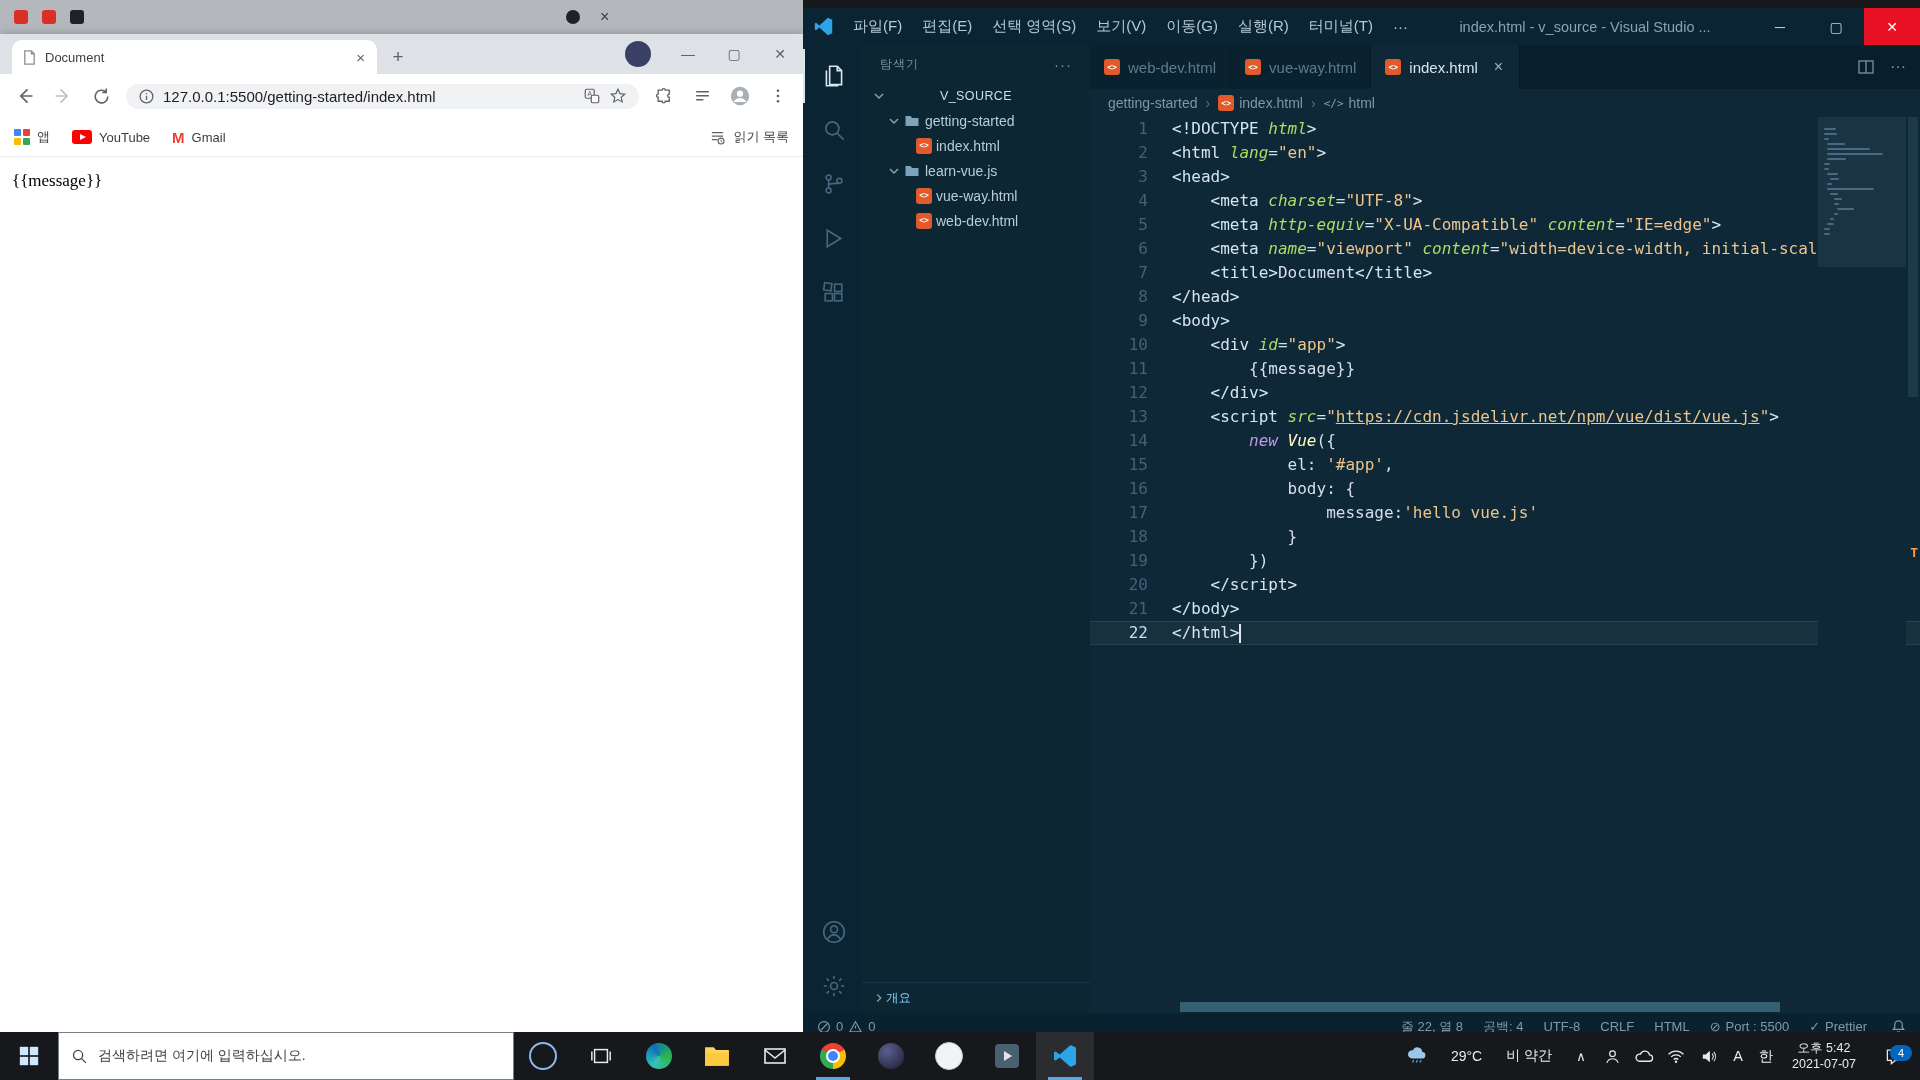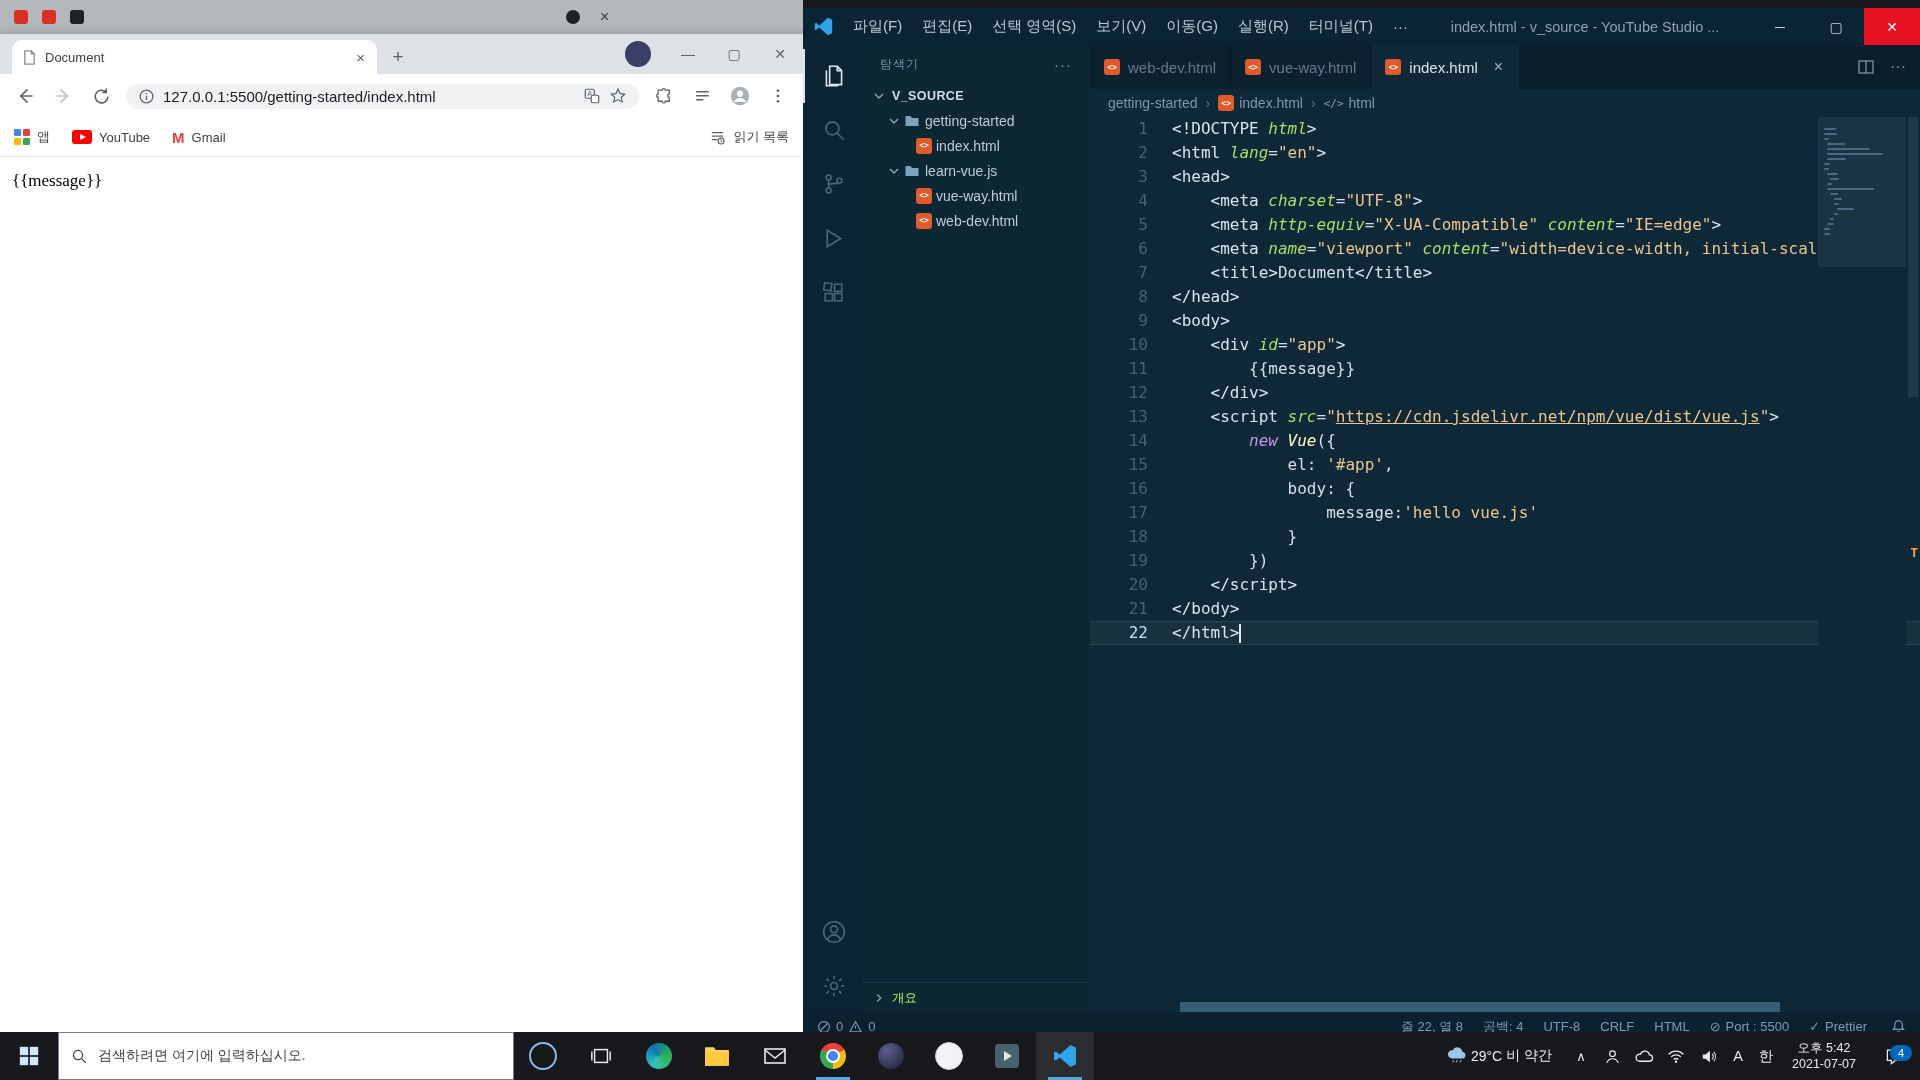--- a/index.html
+++ b/index.html
@@ -45,26 +45,26 @@
   .vs-main{flex:1;display:flex;min-height:0;}
   .activitybar{width:59px;background:#0b2433;display:flex;flex-direction:column;align-items:stretch;padding-top:4px;flex:none;}
   .act-icon{height:54px;display:flex;align-items:center;justify-content:center;color:#48677d;border-left:2px solid transparent;}
   .act-icon.active{color:#d8e6ef;border-left-color:#d8e6ef;}
   .act-spacer{flex:1;}
   .sidebar{width:228px;background:#0c2634;display:flex;flex-direction:column;flex:none;min-height:0;}
   .side-header{height:38px;display:flex;align-items:center;padding:0 18px;font-size:12px;letter-spacing:1px;color:#7d95a5;flex:none;}
   .side-actions{margin-left:auto;color:#7d95a5;font-size:15px;letter-spacing:1px;}
   .tree{flex:1;overflow:hidden;font-size:14px;}
   .tree-row{height:25px;display:flex;align-items:center;color:#b9ccd7;white-space:nowrap;}
-  .tree-row.root{font-weight:bold;font-size:12.5px;letter-spacing:.4px;color:#d2dfe8;}
+  .tree-row.root{font-weight:normal;font-size:12.5px;letter-spacing:.4px;color:#d2dfe8;gap:48px;}
   .tree-label{margin-left:4px;}
   .ticon{display:inline-flex;width:18px;justify-content:center;color:#8ca6b8;}
   .chev-spacer{display:inline-block;width:16px;}
   .fico{display:inline-flex;width:16px;height:16px;border-radius:3px;background:#e05a2b;color:#fff;font-size:8px;font-weight:bold;align-items:center;justify-content:center;font-family:"DejaVu Sans Mono",monospace;flex:none;}
-  .outline-row{height:30px;border-top:1px solid #173548;display:flex;align-items:center;gap:6px;padding:0 10px;font-size:12.5px;color:#bef264;flex:none;}
+  .outline-row{height:30px;border-top:1px solid #173548;display:flex;align-items:center;padding:0 10px;font-size:12.5px;color:#7dd3fc;flex:none;}
   .editor{flex:1;display:flex;flex-direction:column;min-width:0;}
   .tabbar{height:44px;background:#081e2b;display:flex;flex:none;}
   .ed-tab{display:flex;align-items:center;gap:8px;padding:0 14px;font-size:15px;color:#60798c;background:#0a2230;border-right:1px solid #071b27;}
   .ed-tab.active{background:#0e2837;color:#d7e4ee;}
   .ed-tab .tab-x{color:#9db2c0;font-size:16px;margin-left:6px;}
   .tab-actions{margin-left:auto;display:flex;align-items:center;gap:16px;padding:0 14px;color:#7d93a5;}
   .breadcrumb{height:28px;display:flex;align-items:center;gap:8px;padding:0 18px;font-size:14px;color:#7f97a8;flex:none;}
   .crumb{display:flex;align-items:center;gap:5px;}
   .crumb-sep{color:#597285;}
   .sym{color:#7fa3bd;font-size:11px;font-family:"DejaVu Sans Mono",monospace;}
@@ -95,21 +95,21 @@
   .sb-item{display:flex;align-items:center;gap:5px;white-space:nowrap;}
   
   .taskbar{position:absolute;left:0;top:1032px;width:1920px;height:48px;background:#17181c;display:flex;align-items:stretch;color:#e8eaed;}
   .tb-start{width:58px;display:flex;align-items:center;justify-content:center;}
   .tb-search{width:430px;background:#fff;border:1px solid #7b7f85;display:flex;align-items:center;gap:10px;padding:0 12px;color:#3c4043;font-size:14px;}
   .tb-apps{display:flex;}
   .tb-app{width:58px;display:flex;align-items:center;justify-content:center;position:relative;}
   .tb-app.open:after{content:'';position:absolute;bottom:0;left:12px;right:12px;height:3px;background:#5aa7e0;}
   .tb-app.focused{background:rgba(255,255,255,.09);}
   .tray{margin-left:auto;display:flex;align-items:center;}
-  .weather{display:flex;align-items:center;gap:4px;padding:0 14px;font-size:14px;white-space:nowrap;}
+  .weather{display:flex;align-items:center;gap:24px;padding:0 14px;font-size:14px;white-space:nowrap;}
   .tb-chev{width:30px;text-align:center;font-size:13px;color:#e8eaed;}
   .tray-ico{width:32px;display:flex;align-items:center;justify-content:center;color:#e8eaed;}
   .ime{width:28px;text-align:center;font-size:14.5px;}
   .clock{text-align:center;font-size:12.5px;line-height:1.3;padding:0 12px;white-space:nowrap;}
   .notif{width:52px;display:flex;align-items:center;justify-content:center;position:relative;}
   .notif-badge{position:absolute;bottom:5px;right:8px;min-width:16px;height:16px;border-radius:8px;background:#0067c0;color:#fff;font-size:11px;display:flex;align-items:center;justify-content:center;padding:0 3px;}
   svg{display:block;}
 </style>
 </head>
 <body>
@@ -253,21 +253,21 @@
       <div class="menus" id="vs-menus">
           <div class="menu-item">파일(F)</div>
           <div class="menu-item">편집(E)</div>
           <div class="menu-item">선택 영역(S)</div>
           <div class="menu-item">보기(V)</div>
           <div class="menu-item">이동(G)</div>
           <div class="menu-item">실행(R)</div>
           <div class="menu-item">터미널(T)</div>
           <div class="menu-item">···</div>
         </div>
-      <div class="title-text">index.html - v_source - YouTube Studio ...</div>
+      <div class="title-text">index.html - v_source - Visual Studio ...</div>
       <span class="win-btn">─</span>
       <span class="win-btn">▢</span>
       <span class="win-btn win-close">✕</span>
     </div>
 
     <div class="vs-main">
       <div class="activitybar" id="activitybar">
           <div class="act-icon active">
             <svg width="26" height="26" viewBox="0 0 24 24" fill="none" stroke="currentColor" stroke-width="1.5">
               <path d="M8 3h7l4 4v13H8z"></path>

